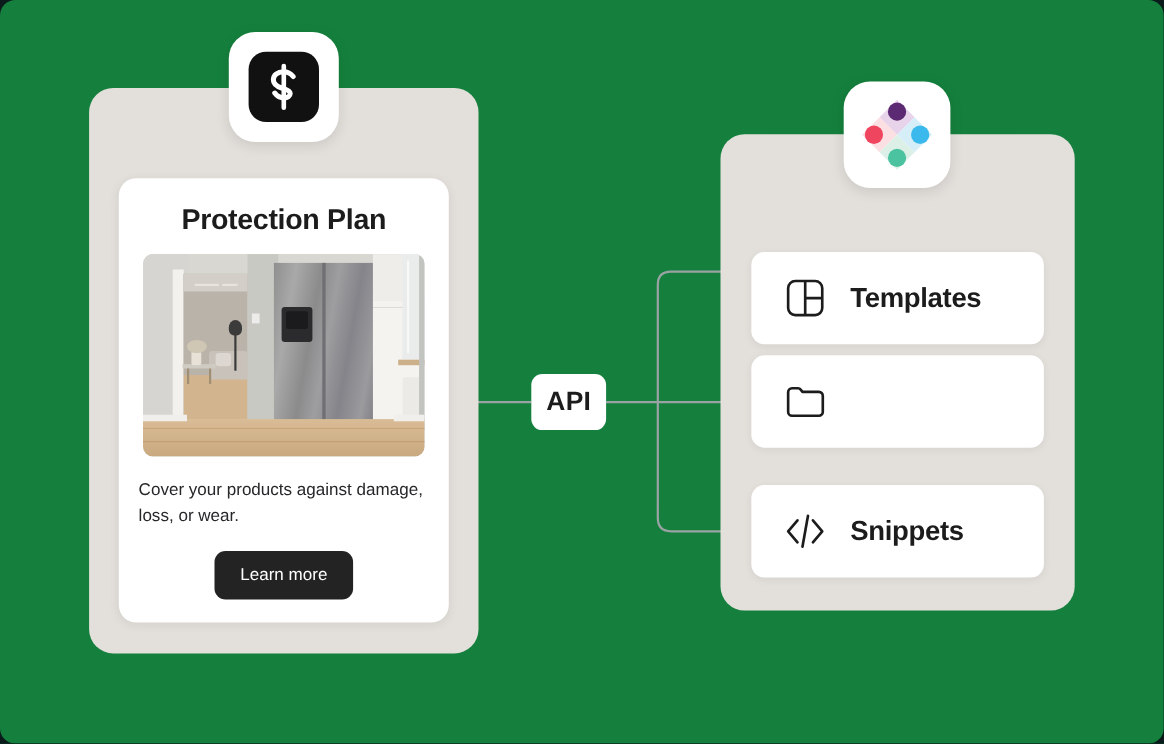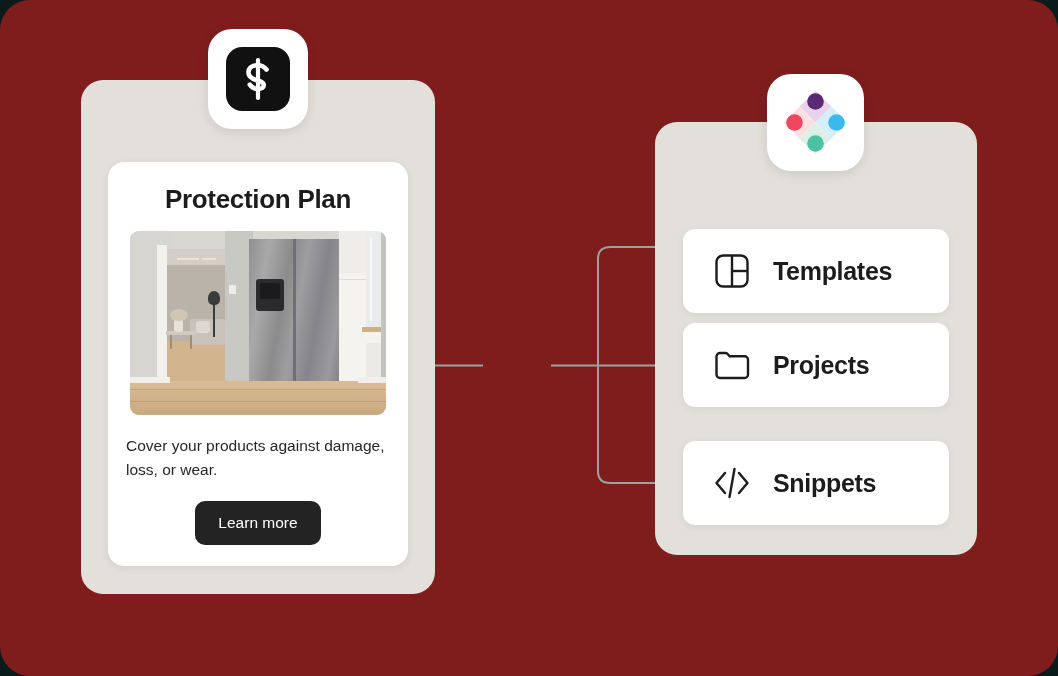--- a/index.html
+++ b/index.html
@@ -11,22 +11,22 @@
     width: 1058px;
     height: 676px;
     overflow: hidden;
     font-family: "Liberation Sans", sans-serif;
   }
 
   #stage {
     position: relative;
     width: 1058px;
     height: 676px;
-    background: #7f1d1d;
-    border-radius: 30px;
+    background: #15803d;
+    border-radius: 14px;
     overflow: hidden;
   }
 
   
   .panel-left {
     position: absolute;
     left: 81px;
     top: 80px;
     width: 354px;
     height: 514px;
@@ -317,41 +317,41 @@
 
   <div class="logo-stripe">
     <div class="logo-stripe-inner">
       <svg width="64" height="64" viewBox="0 0 64 64">
         <path d="M40.5 22.5c-2.2-2.8-5.3-4.3-8.8-4.3-5.3 0-9.2 2.9-9.2 7.2 0 4 2.9 6 7.7 7.6l2.4.8c3.6 1.2 5.2 2.2 5.2 4.3 0 2.4-2.3 3.9-5.6 3.9-3.6 0-6.4-1.6-8.4-4.4" fill="none" stroke="#ffffff" stroke-width="4.6" stroke-linecap="round"></path>
         <line x1="32" y1="13" x2="32" y2="51" stroke="#ffffff" stroke-width="4.2" stroke-linecap="round"></line>
       </svg>
     </div>
   </div>
 
+  <div class="api-box">API</div>
 
   <div class="panel-right"></div>
 
   <div class="feature-card fc-1">
     <span class="fc-icon">
       <svg width="40" height="40" viewBox="0 0 40 40">
         <rect x="4.5" y="4.5" width="31" height="31" rx="6.5" fill="none" stroke="#1c1c1c" stroke-width="2.4"></rect>
         <line x1="20" y1="4.5" x2="20" y2="35.5" stroke="#1c1c1c" stroke-width="2.4"></line>
         <line x1="20" y1="20" x2="35.5" y2="20" stroke="#1c1c1c" stroke-width="2.4"></line>
       </svg>
     </span>
     <span class="fc-label">Templates</span>
   </div>
 
   <div class="feature-card fc-2">
     <span class="fc-icon">
       <svg width="40" height="40" viewBox="0 0 40 40">
         <path d="M4.5 11.5a3.5 3.5 0 0 1 3.5-3.5h5.4c1 0 1.9.4 2.5 1.2l1.6 2h15a3.5 3.5 0 0 1 3.5 3.5v14.8a3.5 3.5 0 0 1-3.5 3.5H8a3.5 3.5 0 0 1-3.5-3.5z" fill="none" stroke="#1c1c1c" stroke-width="2.4" stroke-linejoin="round"></path>
       </svg>
     </span>
-    <span class="fc-label">Projects</span>
   </div>
 
   <div class="feature-card fc-3">
     <span class="fc-icon">
       <svg width="40" height="40" viewBox="0 0 40 40">
         <polyline points="13,10 4.5,20 13,30" fill="none" stroke="#1c1c1c" stroke-width="2.4" stroke-linecap="round" stroke-linejoin="round"></polyline>
         <polyline points="27,10 35.5,20 27,30" fill="none" stroke="#1c1c1c" stroke-width="2.4" stroke-linecap="round" stroke-linejoin="round"></polyline>
         <line x1="22.5" y1="6" x2="17.5" y2="34" stroke="#1c1c1c" stroke-width="2.4" stroke-linecap="round"></line>
       </svg>
     </span>

